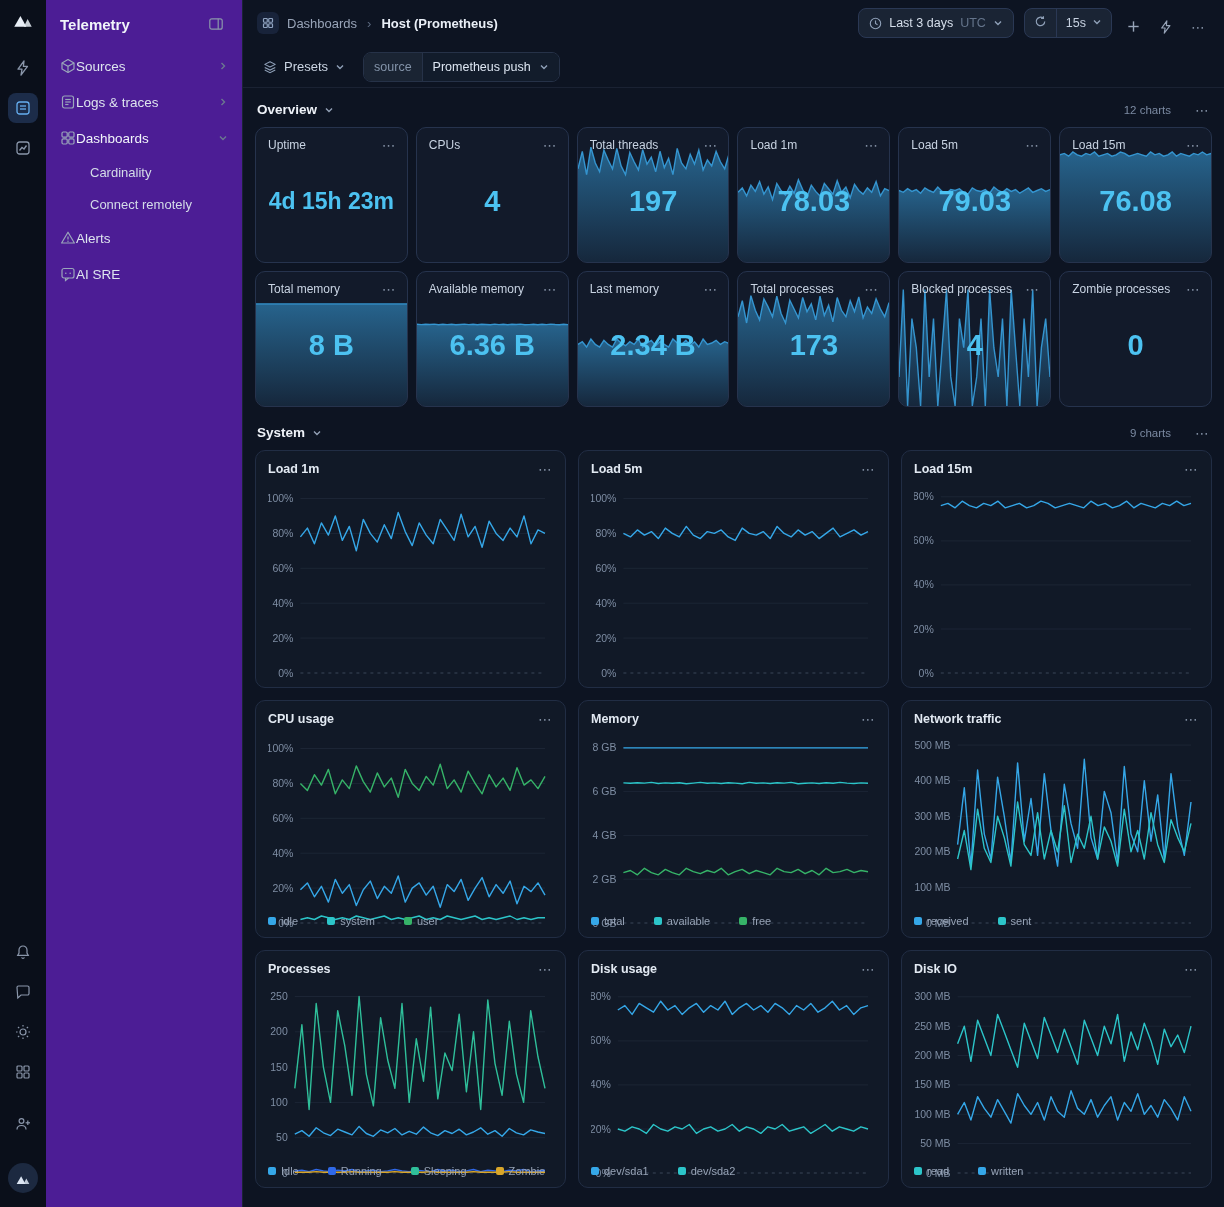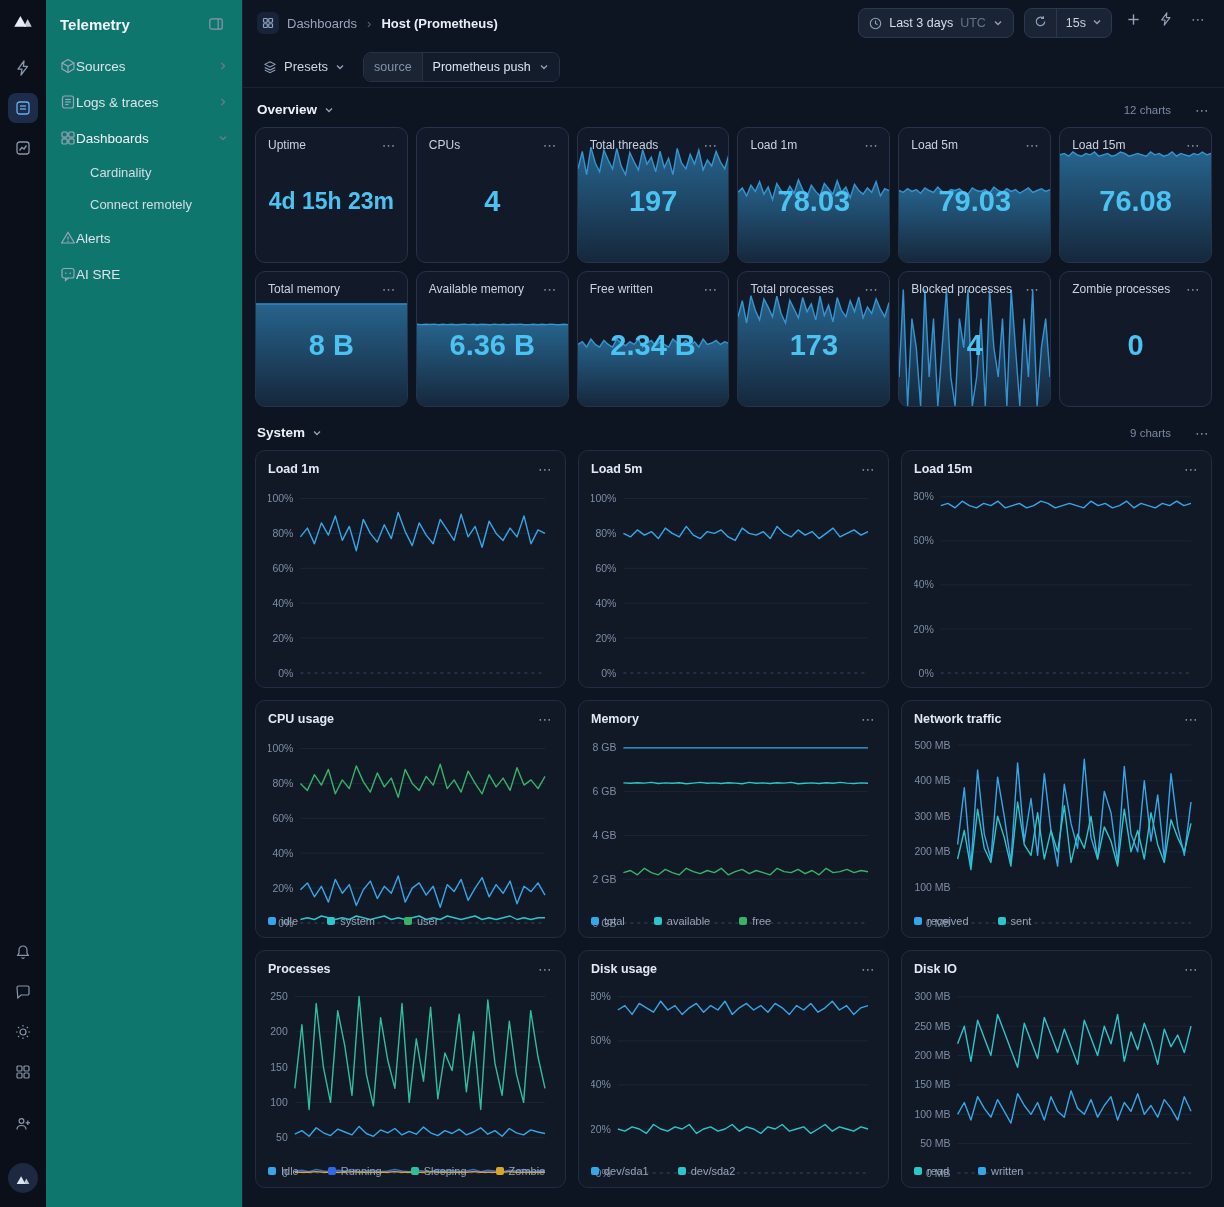--- a/index.html
+++ b/index.html
@@ -13,36 +13,36 @@
 
   
   .rail { width:46px; background:#0a0f1a; display:flex; flex-direction:column; align-items:center; padding:10px 0 14px; flex-shrink:0; }
   .rail .logo { margin-bottom:22px; }
   .rail-ic { width:30px; height:30px; display:flex; align-items:center; justify-content:center; color:#8a96aa; border-radius:8px; margin-bottom:10px; }
   .rail-ic.active { background:#1c2c49; color:#66aef0; }
   .rail-spacer { margin-top:auto; }
   .rail-avatar { width:30px; height:30px; border-radius:50%; background:#1c2940; display:flex; align-items:center; justify-content:center; margin-top:14px; }
 
   
-  .sidebar { width:197px; background:#0f766e; border-right:1px solid #1a2334; flex-shrink:0; display:flex; flex-direction:column; }
+  .sidebar { width:197px; background:#4c1d95; border-right:1px solid #1a2334; flex-shrink:0; display:flex; flex-direction:column; }
   .sb-head { height:48px; display:flex; align-items:center; justify-content:space-between; padding:0 14px; }
   .sb-title { font-weight:700; font-size:15px; color:#f1f5fa; }
   .sb-item { height:36px; display:flex; align-items:center; gap:0; padding:0 14px; color:#dde4ee; font-size:13.5px; }
   .sb-item .ic { color:#9aa6ba; display:flex; }
   .sb-item .chev { margin-left:auto; color:#6b7890; display:flex; }
   .sb-sub { height:32px; display:flex; align-items:center; padding:0 14px 0 44px; color:#d4dce8; font-size:13px; }
 
   
   .main { flex:1; display:flex; flex-direction:column; background:#0d1422; min-width:0; }
   .topbar { height:46px; display:flex; align-items:center; padding:0 14px; gap:8px; }
   .crumb-ic { width:22px; height:22px; border-radius:6px; background:#18233a; display:flex; align-items:center; justify-content:center; color:#8fa3c0; }
   .crumb { color:#98a4b8; font-size:13px; }
   .crumb-sep { color:#5c6a80; font-size:13px; padding:0 2px; }
   .crumb-cur { color:#e9eff7; font-size:13px; font-weight:600; }
-  .topbar-right { margin-left:auto; display:flex; align-items:flex-start; gap:10px; }
+  .topbar-right { margin-left:auto; display:flex; align-items:flex-end; gap:10px; }
   .btn { height:30px; background:#1a2434; border:1px solid #2a3854; border-radius:8px; display:flex; align-items:center; padding:0 10px; gap:7px; font-size:12.5px; color:#d6dfeb; }
   .btn .dim { color:#64748b; }
   .btn .ic { color:#8fa0b8; display:flex; }
   .btn-group { height:30px; background:#1a2434; border:1px solid #2a3854; border-radius:8px; display:flex; align-items:stretch; overflow:hidden; }
   .btn-seg { display:flex; align-items:center; padding:0 9px; gap:6px; color:#c6d1e0; font-size:12.5px; }
   .btn-seg + .btn-seg { border-left:1px solid #2a3854; }
   .icbtn { color:#97a4b8; display:flex; align-items:center; padding:4px; }
 
   .filterbar { height:42px; border-bottom:1px solid #1a2233; display:flex; align-items:center; padding:0 14px; gap:12px; }
   .ghost-btn { display:flex; align-items:center; gap:7px; color:#cbd5e3; font-size:13px; padding:5px 6px; border-radius:7px; }
@@ -475,21 +475,21 @@
               <defs>
                 <linearGradient id="sg6" x1="0" y1="0" x2="0" y2="1">
                   <stop offset="0" stop-color="#379fdd" stop-opacity="0.55"></stop>
                   <stop offset="1" stop-color="#379fdd" stop-opacity="0.10"></stop>
                 </linearGradient>
               </defs>
               <path d="M0.0,72.4 L4.3,69.7 L8.6,75.0 L12.9,67.0 L17.3,72.4 L21.6,75.0 L25.9,68.3 L30.2,72.4 L34.5,75.0 L38.8,67.0 L43.1,71.0 L47.5,73.7 L51.8,69.7 L56.1,72.4 L60.4,67.0 L64.7,75.0 L69.0,71.0 L73.3,68.3 L77.7,73.7 L82.0,69.7 L86.3,72.4 L90.6,75.0 L94.9,67.0 L99.2,71.0 L103.5,72.4 L107.9,68.3 L112.2,73.7 L116.5,69.7 L120.8,75.0 L125.1,67.0 L129.4,72.4 L133.7,71.0 L138.1,68.3 L142.4,72.4 L146.7,69.7 L151.0,71.3 L151,134 L0,134 Z" fill="url(#sg6)"></path>
               <path d="M0.0,72.4 L4.3,69.7 L8.6,75.0 L12.9,67.0 L17.3,72.4 L21.6,75.0 L25.9,68.3 L30.2,72.4 L34.5,75.0 L38.8,67.0 L43.1,71.0 L47.5,73.7 L51.8,69.7 L56.1,72.4 L60.4,67.0 L64.7,75.0 L69.0,71.0 L73.3,68.3 L77.7,73.7 L82.0,69.7 L86.3,72.4 L90.6,75.0 L94.9,67.0 L99.2,71.0 L103.5,72.4 L107.9,68.3 L112.2,73.7 L116.5,69.7 L120.8,75.0 L125.1,67.0 L129.4,72.4 L133.7,71.0 L138.1,68.3 L142.4,72.4 L146.7,69.7 L151.0,71.3" fill="none" stroke="#379fdd" stroke-opacity="0.9" stroke-width="1.4"></path>
             </svg></div>
         <div class="stat-head">
-            <span class="stat-title" data-interactable="false">Free written</span>
+            <span class="stat-title" data-interactable="false">Last memory</span>
             <span class="dots" data-interactable="true">⋯</span>
           </div>
         <div class="stat-value" data-interactable="false">2.34 B</div>
       </div>
       <div class="stat-card" data-interactable="false">
         <div class="spark" data-interactable="false"><svg width="151" height="134">
               <defs>
                 <linearGradient id="sg7" x1="0" y1="0" x2="0" y2="1">
                   <stop offset="0" stop-color="#379fdd" stop-opacity="0.55"></stop>
                   <stop offset="1" stop-color="#379fdd" stop-opacity="0.10"></stop>

